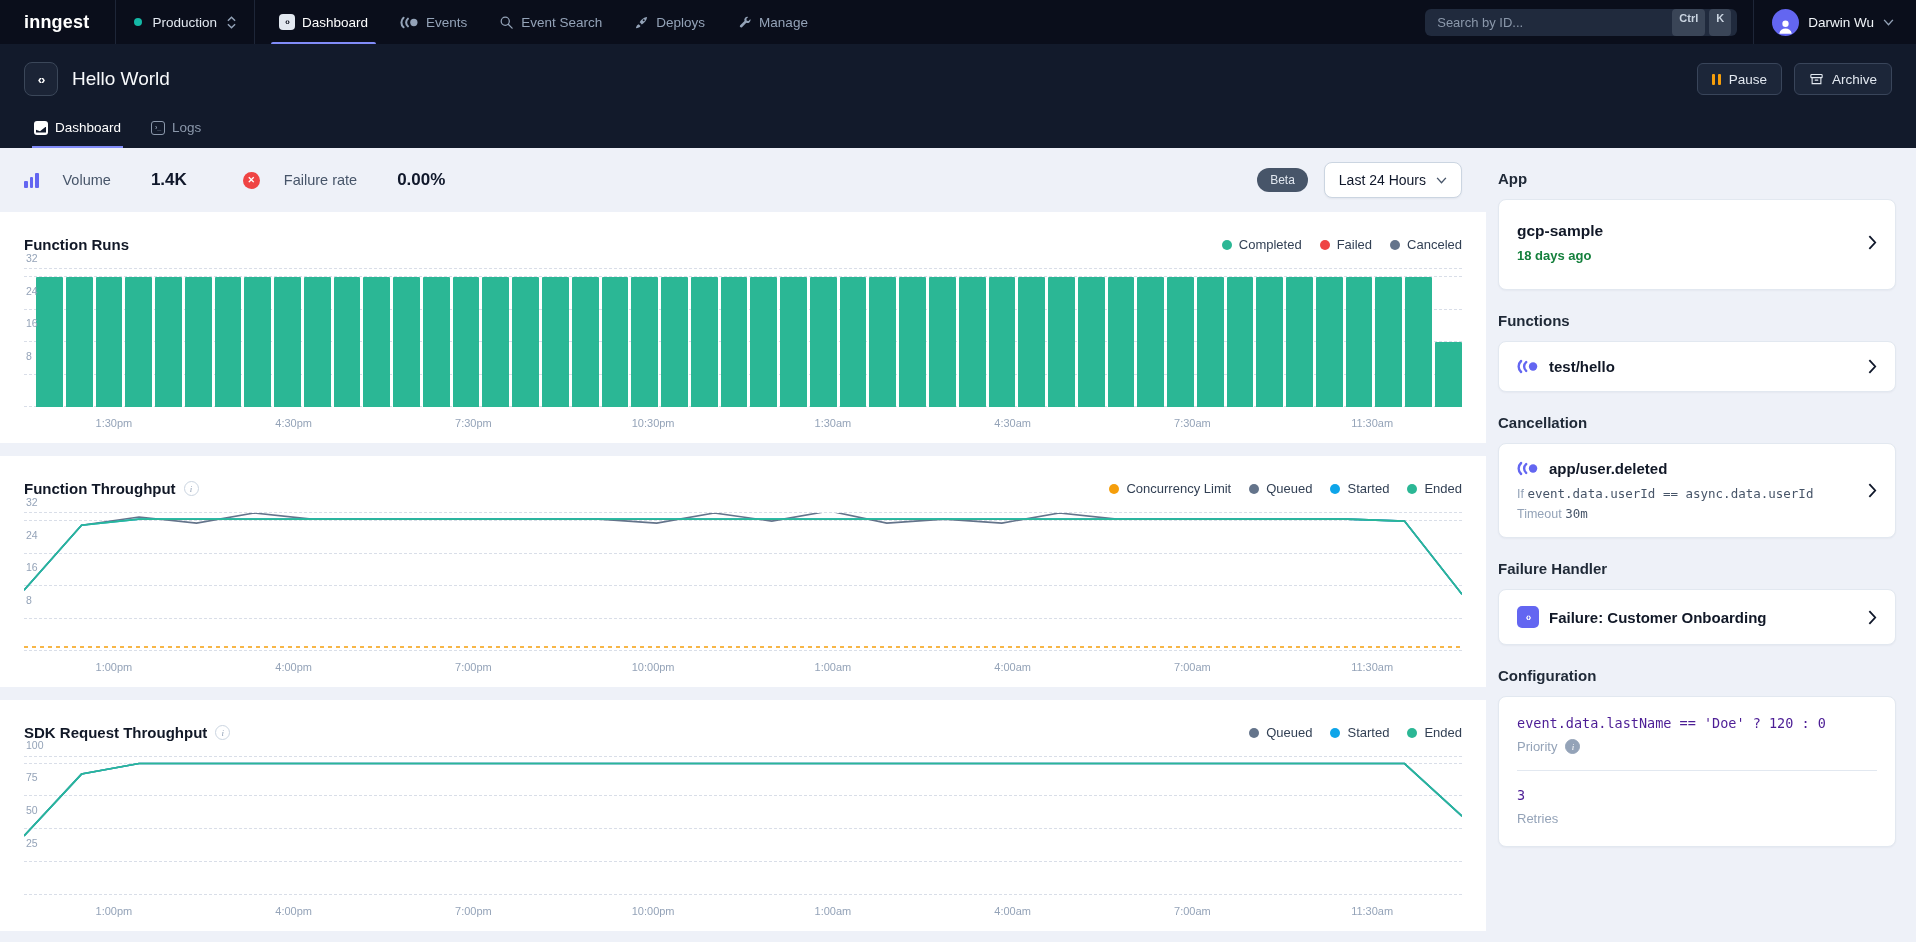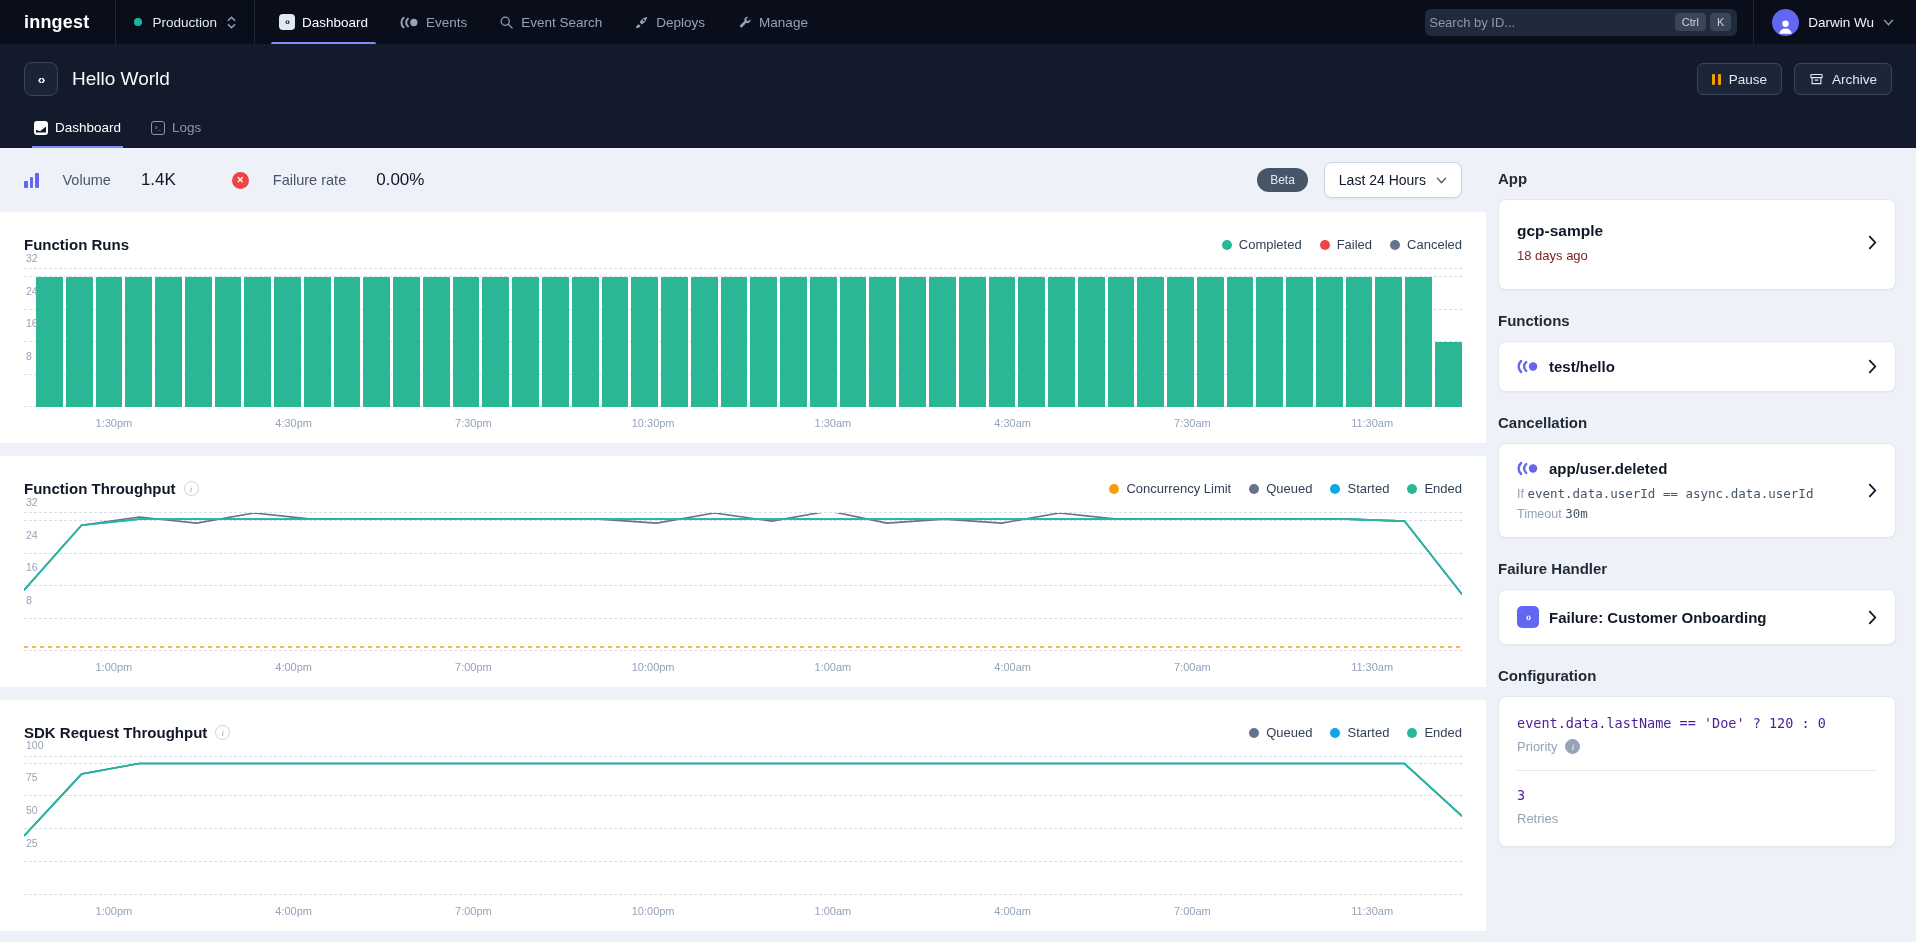--- a/index.html
+++ b/index.html
@@ -12,24 +12,24 @@
   .env-select { display:flex; align-items:center; gap:10px; padding:0 18px; border-left:1px solid #1e2638; border-right:1px solid #1e2638; min-width:136px; cursor:pointer; }
   .env-dot { width:8px; height:8px; border-radius:50%; background:#14b8a6; }
   .env-label { font-size:13.5px; color:#e2e8f0; }
   .updown { margin-left:auto; display:flex; flex-direction:column; gap:1px; color:#94a3b8; }
   .nav-items { display:flex; align-items:stretch; margin-left:8px; }
   .nav-item { display:flex; align-items:center; gap:7px; padding:0 16px; font-size:13.5px; color:#94a3b8; position:relative; cursor:pointer; }
   .nav-item.active { color:#fff; }
   .nav-item.active::after { content:""; position:absolute; left:8px; right:8px; bottom:0; height:2px; background:#818cf8; border-radius:2px 2px 0 0; }
   .nav-icon { display:inline-flex; align-items:center; }
   .code-chip { width:16px; height:16px; border-radius:4px; background:#e2e8f0; color:#0a0e1b; font-size:9px; font-weight:bold; display:inline-flex; align-items:center; justify-content:center; letter-spacing:-1px; }
-  .searchbox { margin-left:auto; align-self:center; width:312px; height:27px; background:#202a3d; border-radius:6px; display:flex; align-items:center; padding:0 6px 0 4px; margin-right:16px; }
+  .searchbox { margin-left:auto; align-self:center; width:312px; height:27px; background:#202a3d; border-radius:6px; display:flex; padding:0 6px 0 12px; margin-right:16px; }
   .searchbox input { flex:1; background:transparent; border:none; outline:none; color:#cbd5e1; font-size:13px; font-family:"Liberation Sans",sans-serif; }
   .searchbox input::placeholder { color:#8b98ab; }
-  .keycap { background:#3a4557; color:#cbd5e1; border-radius:4px; font-size:11px; padding:3px 7px; margin-left:4px; }
+  .keycap { background:#3a4557; color:#cbd5e1; border-radius:4px; font-size:11px; padding:3px 7px; margin-left:4px;font-weight:bold; }
   .nav-user { display:flex; align-items:center; gap:9px; padding:0 22px 0 18px; border-left:1px solid #1e2638; cursor:pointer; }
   .avatar { width:27px; height:27px; border-radius:50%; background:#6366f1; display:flex; align-items:flex-end; justify-content:center; overflow:hidden; }
   .user-name { color:#f1f5f9; font-size:13.5px; }
 
   
   .fn-header { background:#121a2b; color:#e2e8f0; padding-top:12px; }
   .title-row { display:flex; align-items:center; padding:0 24px; height:46px; }
   .fn-icon-box { width:34px; height:34px; border:1px solid #3b4759; background:#1b2436; border-radius:8px; display:flex; align-items:center; justify-content:center; color:#fff; font-size:13px; font-weight:bold; letter-spacing:-1px; }
   .fn-title { font-size:19px; font-weight:500; color:#f8fafc; margin-left:14px; }
   .header-actions { margin-left:auto; display:flex; gap:12px; }
@@ -42,21 +42,21 @@
   .mini-sq { width:14px; height:14px; border-radius:3px; background:currentColor; position:relative; display:inline-block; }
   .mini-sq::after { content:""; position:absolute; left:2px; right:2px; bottom:2px; top:6px; background:#121a2b; clip-path:polygon(0 100%,0 55%,40% 80%,100% 0,100% 100%); }
   .term-sq { width:14px; height:14px; border-radius:3px; border:1.5px solid currentColor; font-size:7px; font-weight:bold; display:inline-flex; align-items:center; justify-content:center; }
 
   
   .content { display:flex; }
   .left-col { flex:1; min-width:0; margin-right:12px; }
   .statsbar { display:flex; align-items:center; padding:0 24px; height:64px; }
   .stat { display:flex; align-items:center; gap:24px; margin-right:56px; }
   .stat-label { font-size:14.5px; color:#475569; }
-  .stat-value { font-size:17px; font-weight:normal; color:#0f172a; margin-left:6px; }
+  .stat-value { font-size:17px; font-weight:bold; color:#0f172a; margin-left:16px; }
   .vol-icon { display:flex; align-items:flex-end; gap:2px; }
   .vol-icon i { display:block; width:3.5px; background:#6366f1; border-radius:1px; }
   .vol-icon i:nth-child(1){height:7px;} .vol-icon i:nth-child(2){height:11px;} .vol-icon i:nth-child(3){height:15px;}
   .fail-icon { width:17px; height:17px; border-radius:50%; background:#ef4444; color:#fff; font-size:9px; font-weight:bold; display:flex; align-items:center; justify-content:center; }
   .statsbar-right { margin-left:auto; display:flex; align-items:center; gap:16px; }
   .beta-badge { background:#475569; color:#e2e8f0; font-size:12px; padding:5px 13px; border-radius:999px; }
   .range-btn { background:#fff; border:1px solid #cbd5e1; border-radius:8px; height:36px; padding:0 14px; display:flex; align-items:center; gap:10px; font-size:14px; color:#0f172a; cursor:pointer; box-shadow:0 1px 2px rgba(15,23,42,.05); }
 
   
   .chart-card { background:#fff; padding:24px 24px 6px; margin-bottom:13px; }
@@ -75,21 +75,21 @@
   .xlabels { position:relative; height:26px; margin-top:4px; }
   .xlabels .xtick { position:absolute; top:6px; transform:translateX(-50%); font-size:11px; color:#94a3b8; white-space:nowrap; }
 
   
   .sidebar { width:418px; padding:0 20px 0 0; }
   .side-heading { font-size:15px; font-weight:bold; color:#1f2937; margin:22px 0 12px; }
   .side-card { background:#fff; border:1px solid #e2e8f0; border-radius:8px; padding:16px 18px; display:flex; align-items:center; box-shadow:0 1px 2px rgba(15,23,42,.04); cursor:pointer; }
   .side-card .grow { flex:1; min-width:0; }
   .chev-right { color:#0f172a; display:flex; }
   .app-name { font-size:15.5px; font-weight:bold; color:#111827; }
-  .app-meta { font-size:13px; color:#7f1d1d; margin-top:8px; }
+  .app-meta { font-size:13px; color:#15803d; margin-top:8px;font-weight:bold; }
   .app-card { padding:22px 18px 26px; }
   .event-icon { color:#6366f1; display:inline-flex; align-items:center; }
   .row { display:flex; align-items:center; gap:10px; }
   .trigger-name { font-size:15px; font-weight:bold; color:#111827; }
   .mono { font-family:"DejaVu Sans Mono", monospace; }
   .cond-line { margin-top:9px; font-size:12.5px; color:#94a3b8; }
   .cond-line .code { font-size:12.5px; color:#475569; }
   .timeout-line { margin-top:5px; font-size:12.5px; color:#94a3b8; }
   .timeout-line .code { color:#475569; }
   .fh-icon { width:22px; height:22px; border-radius:5px; background:#6366f1; color:#fff; font-size:10px; font-weight:bold; letter-spacing:-1px; display:inline-flex; align-items:center; justify-content:center; }

